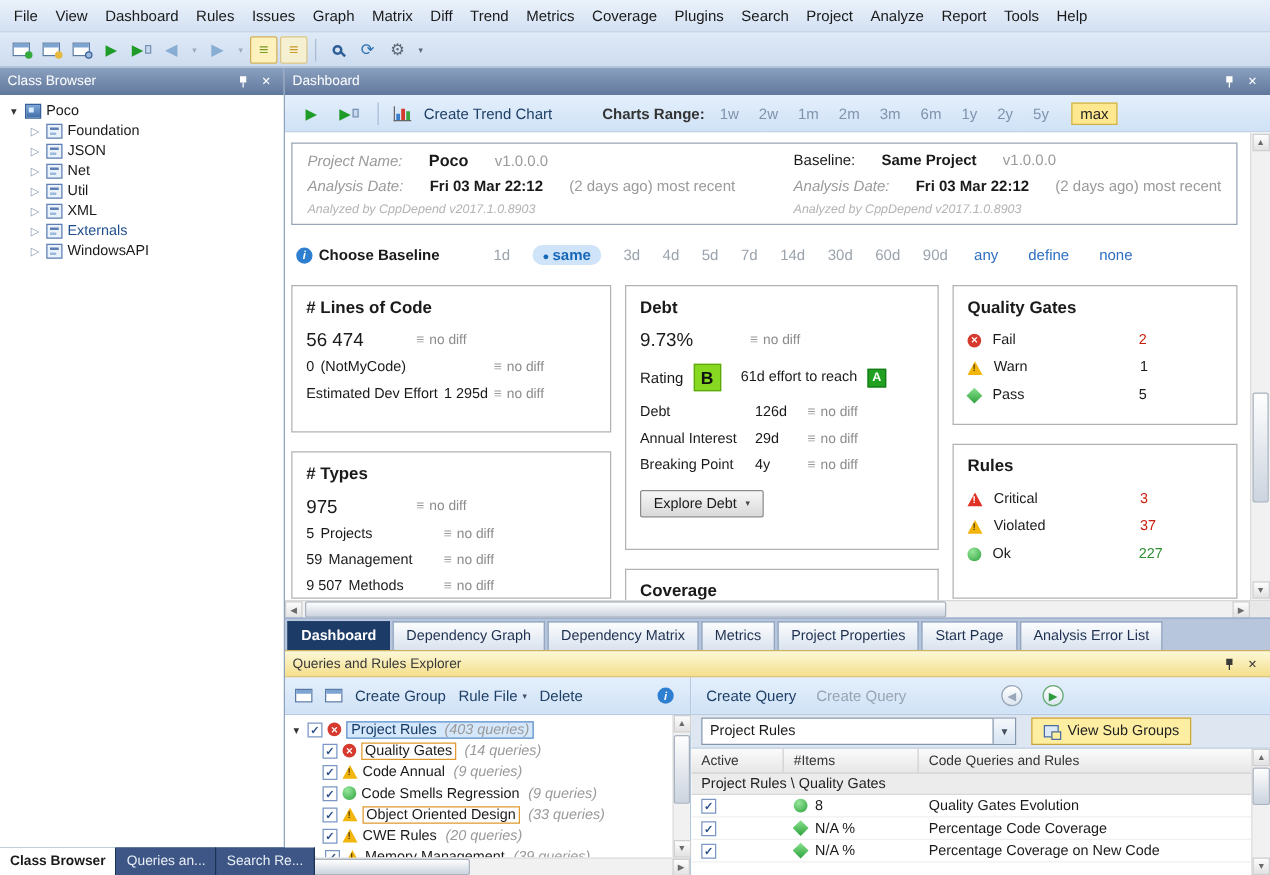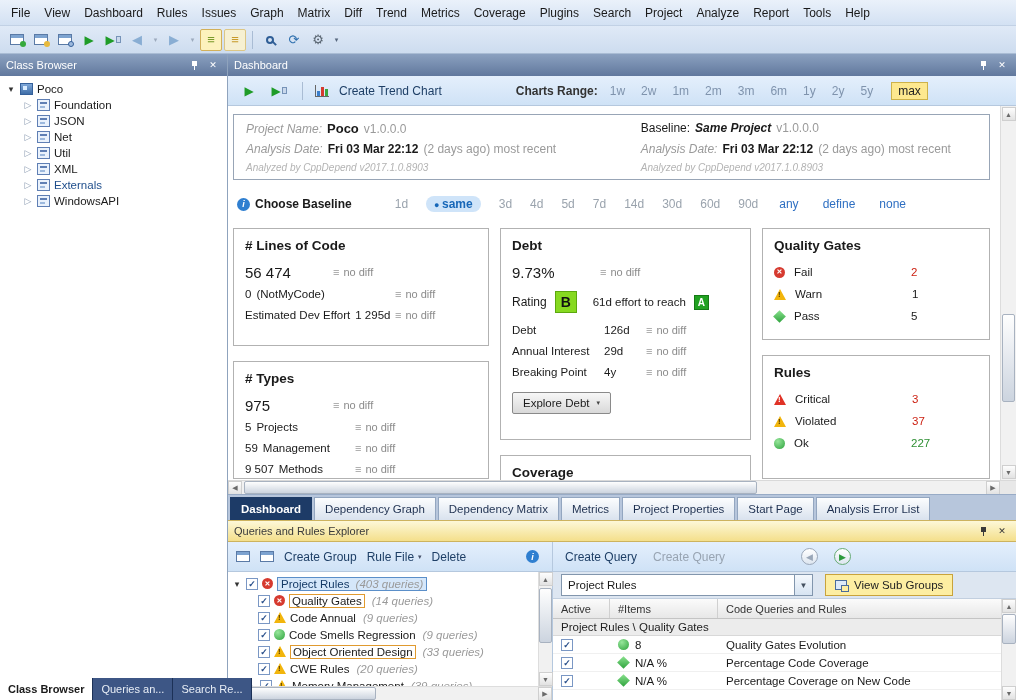--- a/index.html
+++ b/index.html
@@ -45,30 +45,30 @@
 .ns-icon{width:13px;height:12px;border:1px solid #5f7fb4;background:#eaf2fc;position:relative;flex:none}
 .ns-icon::before{content:"";position:absolute;left:2px;top:2px;right:2px;height:2px;background:#5f7fb4}
 .ns-icon::after{content:"";position:absolute;left:2px;top:6px;right:4px;height:2px;background:#9db9dd}
 
 
 .right-col{position:absolute;left:228px;top:54px;right:0;bottom:0;display:flex;flex-direction:column;background:#fff}
 .dash-toolbar{height:30px;background:linear-gradient(#e4effc,#cfe2f6);border-bottom:1px solid #b5c8de;display:flex;align-items:center;padding:0 10px;gap:8px;flex:none;font-size:12px}
 .ctc-label{color:#1e3f66;margin-left:2px}
 .chart-icon{width:14px;height:12px;display:flex;align-items:flex-end;gap:1px;border-left:1px solid #666;border-bottom:1px solid #666;padding-left:1px}
 .chart-icon i{display:block;width:3px}
-.range-label{font-weight:bold;color:#333;margin-left:66px}
+.range-label{font-weight:bold;color:#333;margin-left:32px}
 .range{color:#7f93ad;margin:0 4px}
 .range.max{background:#fde88f;border:1px solid #cdb24a;color:#222;padding:1px 6px;margin-left:6px}
 
 .dash-content{height:374px;position:relative;background:#fff;overflow:hidden;padding:8px 26px 0 5px;flex:none}
 .info-box{border:1px solid #98a5b6;padding:6px 12px;display:flex;height:66px}
 .info-col{display:flex;flex-direction:column;justify-content:space-between}
 .info-col.l{width:54%}
 .info-col.r{flex:1}
-.inf-line{display:flex;gap:5px;align-items:center;white-space:nowrap}
+.inf-line{display:flex;gap:21px;align-items:center;white-space:nowrap}
 .it-gray{font-style:italic;color:#9a9a9a}
 .b{font-weight:bold}
 .gray{color:#9a9a9a}
 .small-it{font-style:italic;color:#b3b3b3;font-size:10px}
 
 .baseline-bar{display:flex;align-items:center;margin:16px 2px 0 4px;font-size:12px}
 .i-icon{width:13px;height:13px;border-radius:50%;background:#2f7fd0;color:#fff;font-size:9px;font-weight:bold;font-style:italic;display:flex;align-items:center;justify-content:center;margin-right:5px;flex:none}
 .cb-label{font-weight:bold;margin-right:34px}
 .bl-opt{color:#9aa3ad;margin:0 9px}
 .bl-opt.same{background:#cfe4f9;color:#1767b8;font-weight:bold;padding:1px 8px;border-radius:9px}
@@ -150,21 +150,21 @@
 .qre-query{flex:1;display:flex;flex-direction:column;background:#fff;position:relative}
 .query-top{height:27px;display:flex;align-items:center;gap:12px;padding:0 8px;background:#dde6f1;border-bottom:1px solid #c2cfdf;flex:none}
 .sel-box{width:252px;height:22px;border:1px solid #8296ad;background:#fff;display:flex;align-items:center;font-size:11.5px}
 .sel-txt{flex:1;padding:0 6px}
 .sel-dd{width:18px;height:100%;border-left:1px solid #8296ad;background:linear-gradient(#f4f8fc,#d7e4f2);display:flex;align-items:center;justify-content:center;font-size:8px;color:#44505f}
 .vsg{border:1px solid #c9a33b;background:#fdeea2;height:22px;padding:0 9px;display:inline-flex;align-items:center;gap:7px;font-size:11.5px;color:#222}
 .vsg-icon{width:12px;height:10px;border:1px solid #4a6c9b;background:#dce9f8;position:relative}
 .vsg-icon::after{content:"";position:absolute;right:-3px;bottom:-3px;width:6px;height:5px;border:1px solid #4a6c9b;background:#fdeea2}
 .qtable{flex:1;overflow:hidden;position:relative;padding-right:15px}
 .qth{display:flex;height:20px;background:linear-gradient(#fbfbfb,#e7e7e7);border-bottom:1px solid #c4c4c4;font-size:11px;color:#333;align-items:center}
-.c-active{width:57px;border-right:1px solid #d0d0d0;display:flex;align-items:center;padding-left:8px;height:100%}
+.c-active{width:74px;border-right:1px solid #d0d0d0;display:flex;align-items:center;padding-left:8px;height:100%}
 .c-items{width:108px;border-right:1px solid #d0d0d0;display:flex;align-items:center;padding-left:8px;height:100%;gap:6px}
 .c-name{flex:1;padding-left:8px;display:flex;align-items:center;height:100%}
 .grp-row{height:17px;background:#ececec;border-bottom:1px solid #d8d8d8;display:flex;align-items:center;padding-left:8px;font-size:11.5px;color:#222}
 .drow{display:flex;height:18px;border-bottom:1px solid #f0f0f0;font-size:11.5px;align-items:center}
 .tbl-vscroll{position:absolute;right:0;top:0;bottom:0;width:15px;background:#f1f1f1;border-left:1px solid #ddd;display:flex;flex-direction:column;align-items:center}
 .tbl-vscroll .track{flex:1;width:100%;position:relative}
 .tbl-vscroll .sb-thumb{position:absolute;left:0;right:0;top:1px;height:30px}
 
 
 .status-tabs{position:absolute;left:0;bottom:0;width:228px;height:22px;background:#24406e;display:flex;align-items:stretch;border-right:1px solid #8fa3bd}
@@ -359,21 +359,21 @@
           <span class="b">Fri 03 Mar  22:12</span>
           <span class="gray">(2 days ago) most recent</span>
         </div>
         <div class="inf-line">
           <span class="small-it">Analyzed by CppDepend v2017.1.0.8903</span>
         </div>
       </div>
       <div class="info-col r">
         <div class="inf-line">
           <span>Baseline:</span>
-          <span class="b" style="font-style:italic">Same Project</span>
+          <span class="b" style="">Same Project</span>
           <span class="gray">v1.0.0.0</span>
         </div>
         <div class="inf-line">
           <span class="it-gray">Analysis Date:</span>
           <span class="b">Fri 03 Mar  22:12</span>
           <span class="gray">(2 days ago) most recent</span>
         </div>
         <div class="inf-line">
           <span class="small-it">Analyzed by CppDepend v2017.1.0.8903</span>
         </div>

